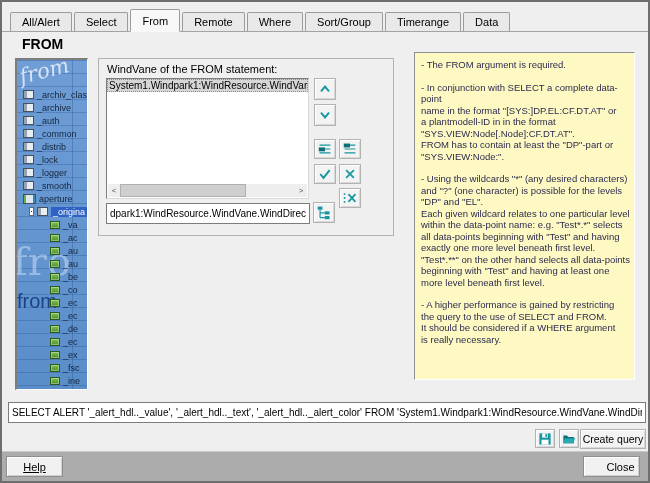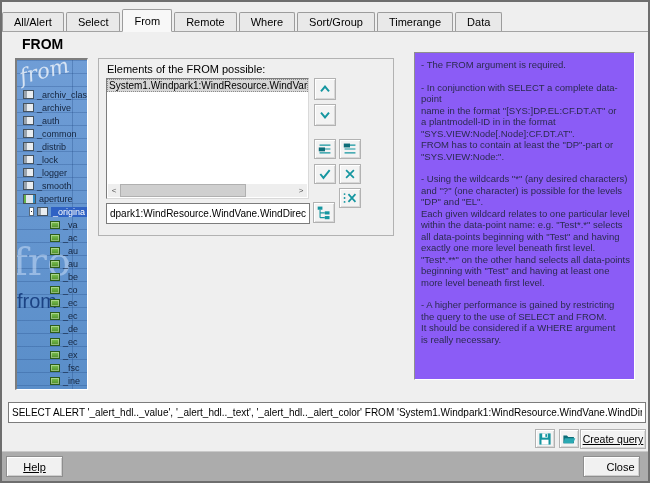--- a/index.html
+++ b/index.html
@@ -4,21 +4,21 @@
 <style>
   * { margin:0; padding:0; box-sizing:border-box; }
   html,body { background:#d8d8d8; font-family:"Liberation Sans", sans-serif; }
   .window {
     position:relative; width:650px; height:483px;
     background:#efefef; border:2px solid #6e6e6e; overflow:hidden;
   }
   
   .tabbar {
     position:absolute; left:0; top:6px; width:100%; height:24px;
-    display:flex; align-items:flex-end;
+    padding-left:8px; display:flex; align-items:flex-end;
     border-bottom:1px solid #a3a3a3;
   }
   .tab {
     font-size:11px; color:#000; padding:3px 11px 3px 11px;
     background:#e9e9e9; border:1px solid #9c9c9c; border-bottom:none;
     border-radius:2px 2px 0 0; margin-right:2px; height:19px; line-height:13px;
     white-space:nowrap;
   }
   .tab.active {
     background:#f8f8f8; height:23px; padding-top:5px; position:relative;
@@ -64,25 +64,25 @@
   .hscroll { position:absolute; left:1px; right:1px; bottom:1px; height:13px; background:#eeeeee; display:flex; align-items:stretch; }
   .harrow { width:12px; font-size:8px; color:#555; display:flex; align-items:center; justify-content:center; background:#eeeeee; }
   .htrack { position:relative; flex:1; }
   .hthumb { position:absolute; left:0; top:0; bottom:0; width:72%; background:#cfcfcf; border:1px solid #b0b0b0; }
   .dp-input { position:absolute; left:7px; top:144px; width:204px; height:21px; background:#fff;
               border:1px solid #7c7c7c; font-size:10px; color:#000; padding:0 3px; text-align:right; font-family:"Liberation Sans", sans-serif; }
 
   
   .btn { position:absolute; background:#f3f3f3; border:1px solid #b2b2b2;
          box-shadow:inset 1px 1px 0 #ffffff, inset -1px -1px 0 #d8d8d8;
-         display:flex; align-items:center; justify-content:center;text-decoration:underline; }
+         display:flex; align-items:center; justify-content:center; }
   .btn svg { display:block; }
 
   
-  .helppanel { position:absolute; left:412px; top:50px; width:221px; height:328px; background:#8b5cf6;
+  .helppanel { position:absolute; left:412px; top:50px; width:221px; height:328px; background:#fef9c3;
                border-top:1px solid #8f8f8f; border-left:1px solid #8f8f8f; border-right:1px solid #ffffff; border-bottom:1px solid #ffffff;
                padding:6px 4px 0 6px; overflow:hidden; }
   .para { font-size:9.5px; line-height:11.5px; color:#2b2b4f; white-space:pre-line; margin-bottom:11px; }
 
   
   .querybar { position:absolute; left:6px; top:400px; width:638px; height:21px; background:#fff;
               border:1px solid #7c7c7c; font-size:10px; color:#000; padding:0 3px; font-family:"Liberation Sans", sans-serif; }
   .createbtn { position:absolute; left:578px; top:427px; width:66px; height:20px; font-size:10.5px; color:#000; }
 
   
@@ -204,21 +204,21 @@
           <span class="lbl">_fsc</span>
         </div>
         <div class="trow leaf">
           <span class="ico ico-leaf"></span>
           <span class="lbl">_ine</span>
         </div>
       </div>
   </div>
 
   <div class="groupbox">
-    <div class="grouplabel">Elements of the FROM possible:</div>
+    <div class="grouplabel">WindVane of the FROM statement:</div>
     <div class="listbox">
       <div class="listitem selected">System1.Windpark1:WindResource.WindVane.W</div>
       <div class="hscroll">
         <div class="harrow">&lt;</div>
         <div class="htrack">
           <div class="hthumb"></div>
         </div>
         <div class="harrow">&gt;</div>
       </div>
     </div>

